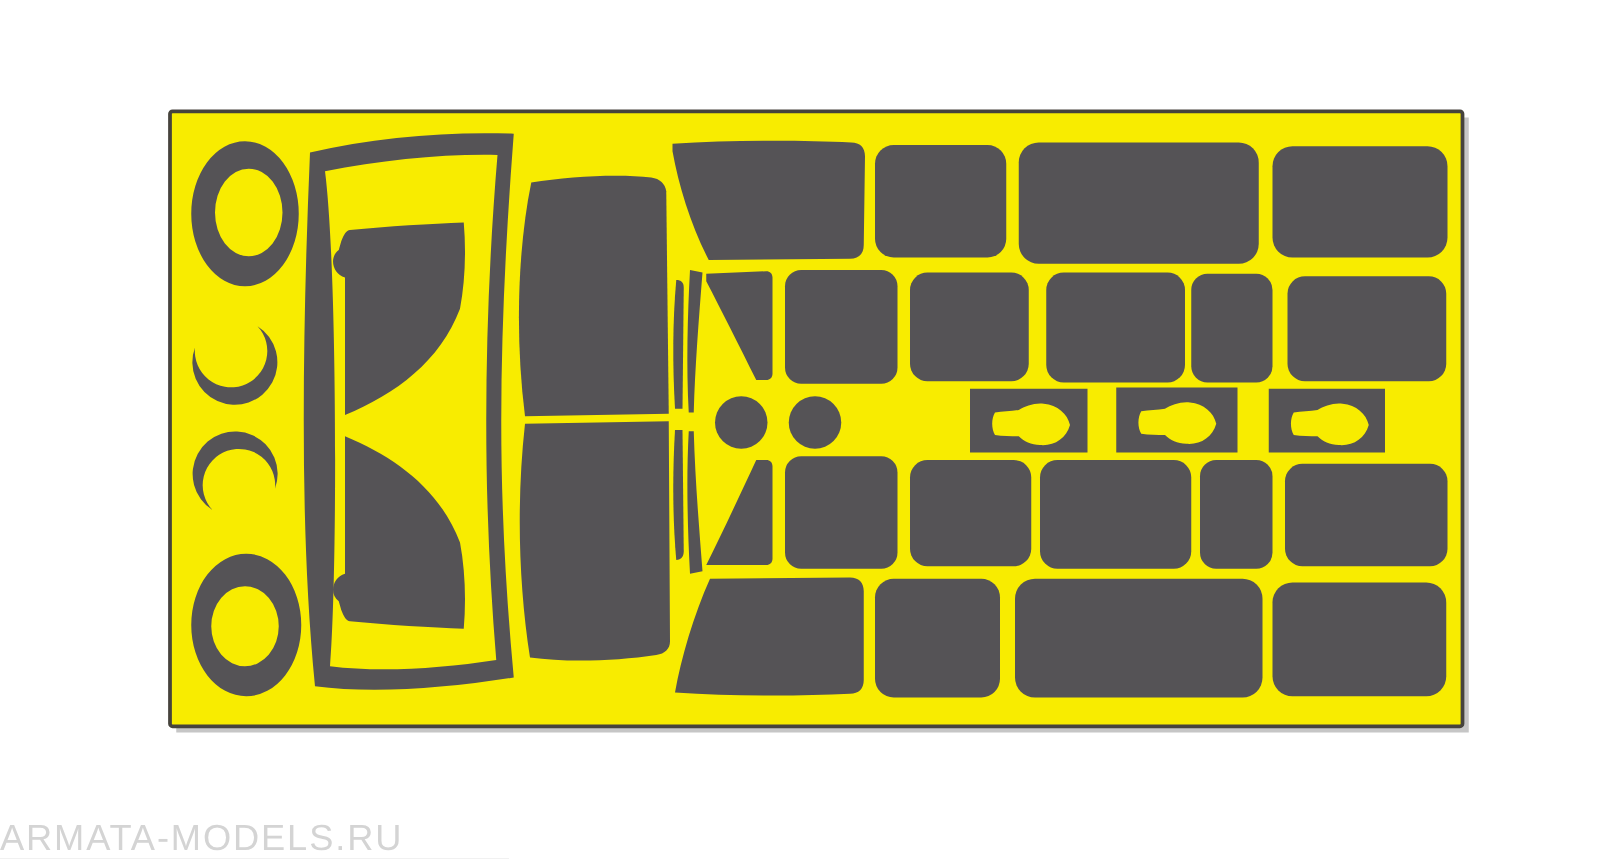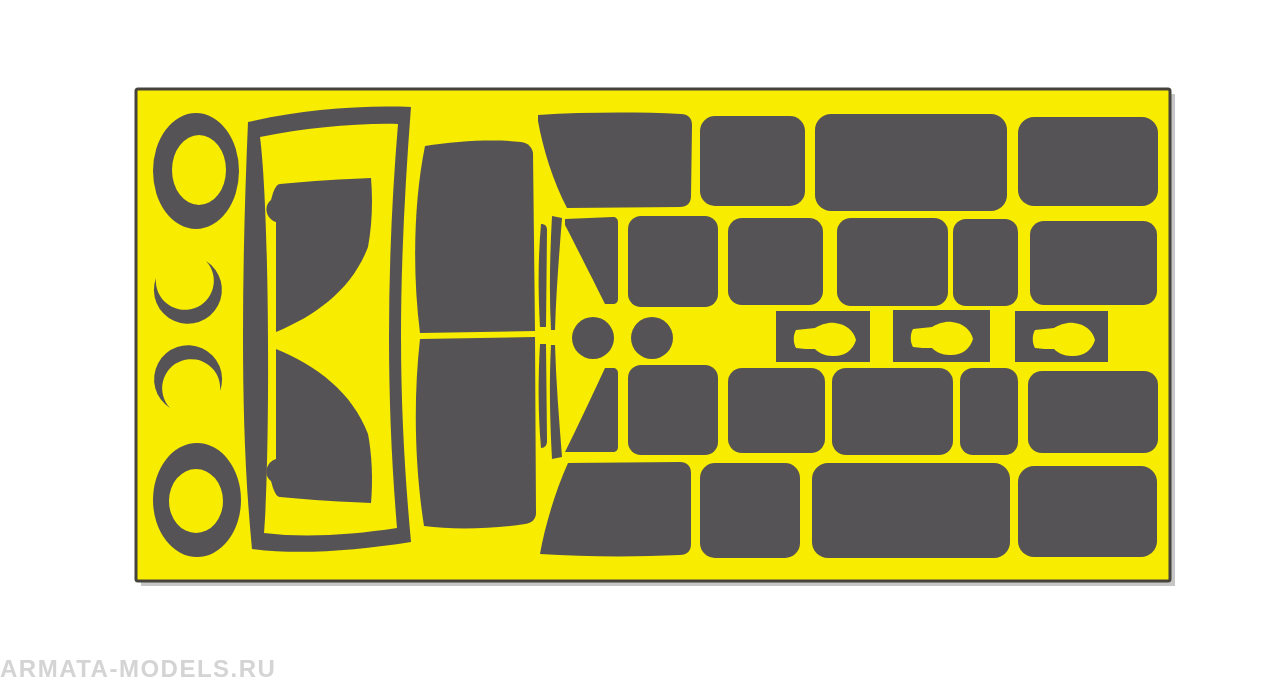--- a/index.html
+++ b/index.html
@@ -10,22 +10,22 @@
     position: relative;
   }
   .stage {
     position: relative;
     width: 1280px; height: 687px;
   }
   .stage svg { position: absolute; left: 0; top: 0; }
   .watermark {
     position: absolute;
     left: 0px; top: 657px;
-    font-weight: bold;
-    font-size: 24px;
+    font-weight: normal;
+    font-size: 29px;
     letter-spacing: 1.5px;
     line-height: 1;
     white-space: nowrap;
     user-select: none;
   }
 </style>
 </head>
 <body style="background: rgb(255, 255, 255);">
 
 <div class="stage">

